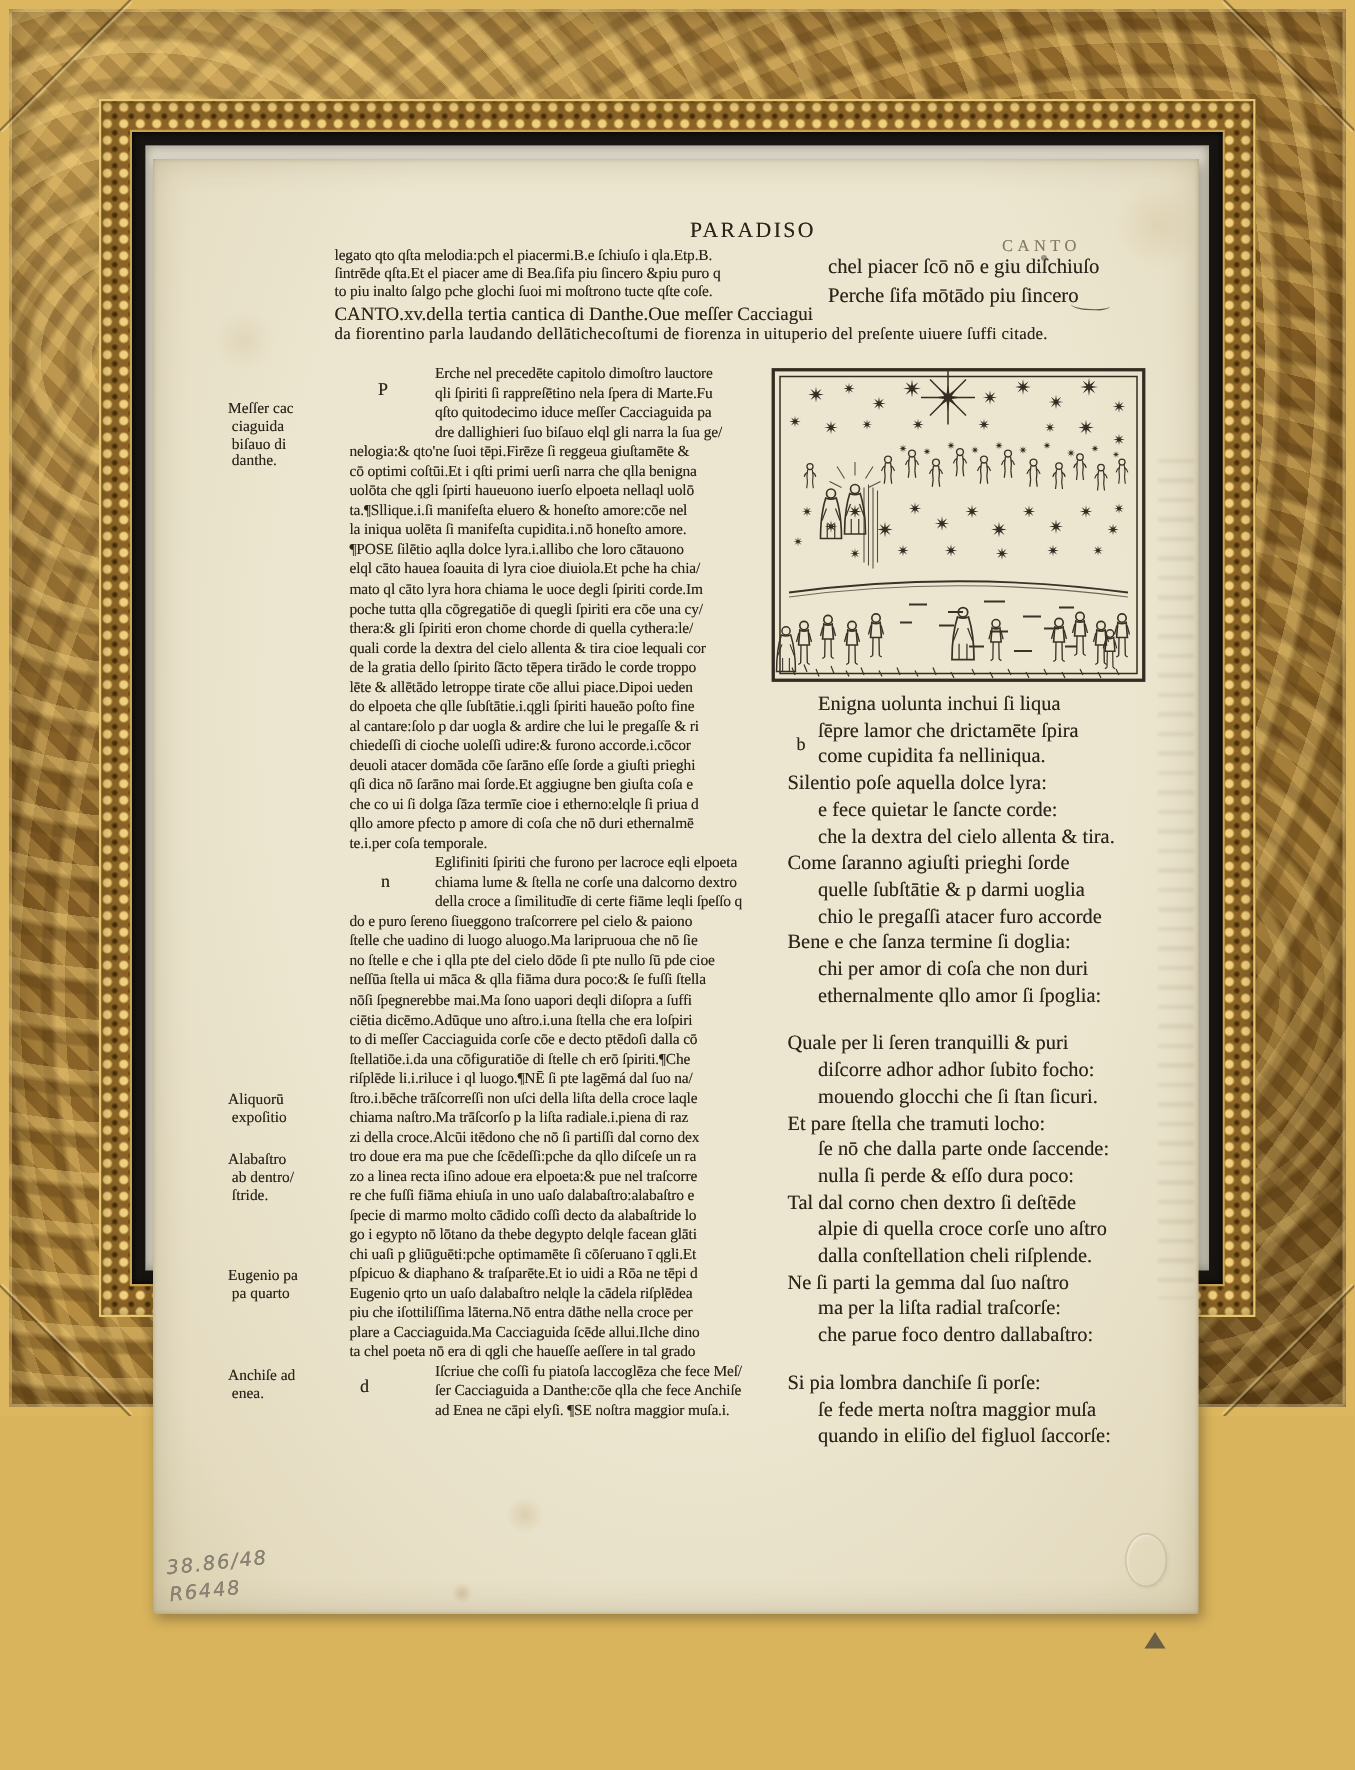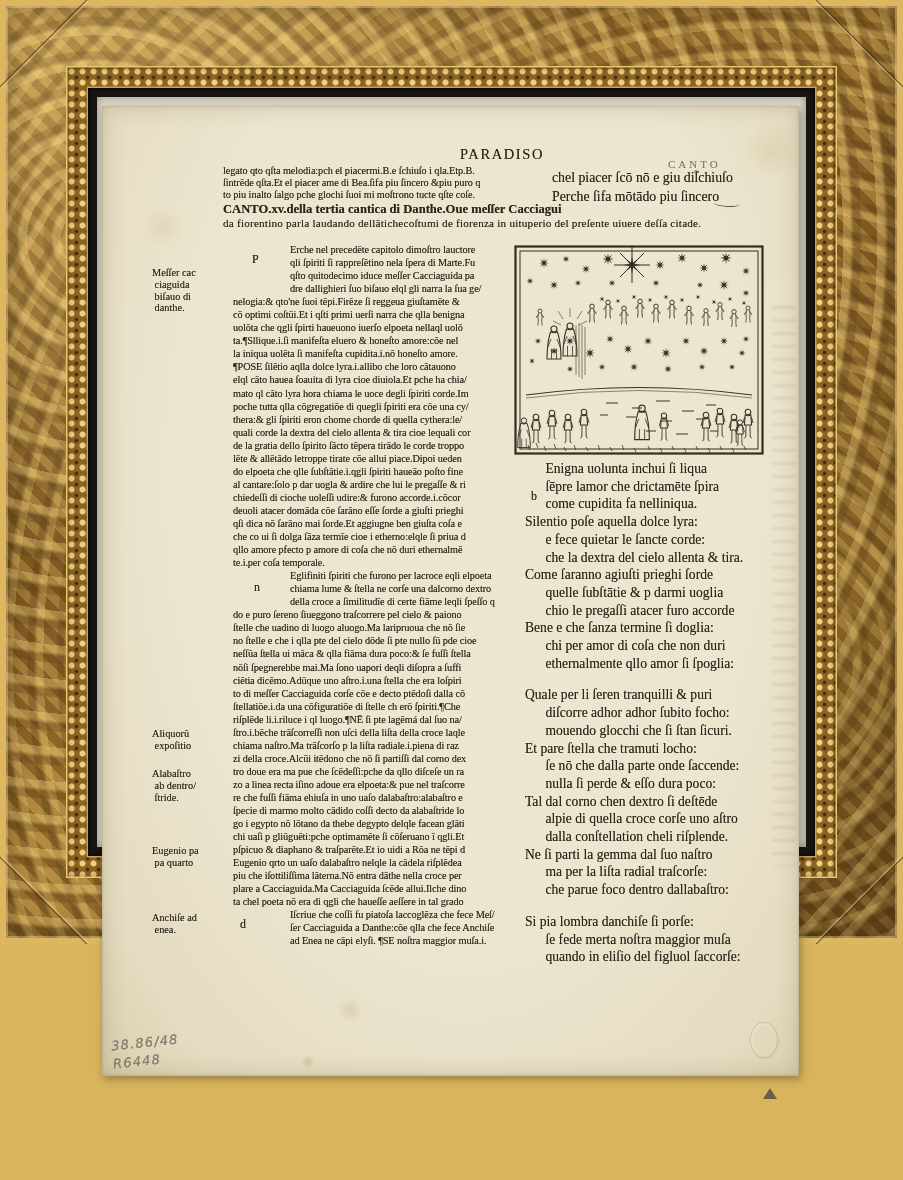--- a/index.html
+++ b/index.html
@@ -38,21 +38,21 @@
       radial-gradient(ellipse at 52% 38%, #ece6d0 55%, #e4dbc0 86%, #d9cfae 100%),
       linear-gradient(90deg, rgba(120,95,55,.1), transparent 12px);
     box-shadow:inset 0 0 22px rgba(110,90,50,.25), inset 0 0 3px rgba(90,70,40,.3), 2px 3px 8px rgba(30,25,15,.35);
     color:#2b241a;}
   .pre{white-space:pre;}
   .txt{text-shadow:0 0 .4px rgba(43,37,28,.55);}
 
   .paradiso{position:absolute;left:358px;top:40px;font-size:14.5px;letter-spacing:1.6px;}
   .introL{position:absolute;left:121px;top:59px;font-size:10.3px;line-height:12.2px;letter-spacing:-.1px;}
   .introR{position:absolute;left:450px;top:62px;font-size:13.8px;line-height:19px;}
-  .canto1{position:absolute;left:121px;top:96px;font-size:12.6px;font-weight:bold;}
+  .canto1{position:absolute;left:121px;top:96px;font-size:12.6px;}
   .canto2{position:absolute;left:121px;top:111px;font-size:11.2px;letter-spacing:.2px;}
 
   .main{position:absolute;left:0;top:137px;width:697px;height:740px;}
   .mnote{position:absolute;left:50px;width:78px;font-size:10.3px;line-height:11.8px;}
   .mn1{top:24px;} .mn2{top:485px;} .mn3{top:525px;} .mn4{top:602px;} .mn5{top:669px;}
   .ginit{position:absolute;font-size:12px;}
   .gi-p{left:150px;top:9px;} .gi-n{left:152px;top:337px;} .gi-d{left:138px;top:674px;} .gi-b{left:429px;top:246px;}
 
   .commentary{position:absolute;left:131px;top:0;width:292px;font-size:10.3px;line-height:13.05px;letter-spacing:-.12px;}
   .cind{padding-left:57px;}
@@ -98,21 +98,21 @@
     <div class="bleed-strip"></div>
     <div class="bleed-canto">CANTO</div>
 
     <div class="paradiso">PARADISO</div>
     <div class="introL pre">legato qto qſta melodia:pch el piacermi.B.e ſchiuſo i qla.Etp.B.
 ſintrēde qſta.Et el piacer ame di Bea.ſifa piu ſincero &amp;piu puro q
 to piu inalto ſalgo pche glochi ſuoi mi moſtrono tucte qſte coſe.</div>
     <div class="introR pre">chel piacer ſcō nō e giu diſchiuſo
 Perche ſifa mōtādo piu ſincero</div>
     <div class="canto1">CANTO.xv.della tertia cantica di Danthe.Oue meſſer Cacciagui</div>
-    <div class="canto2">da fiorentino parla laudando dellātichecoſtumi de fiorenza in uituperio del preſente uiuere deſſa citade.</div>
+    <div class="canto2">da fiorentino parla laudando dellātichecoſtumi de fiorenza in uituperio del preſente uiuere ſuffi citade.</div>
     <div class="squiggle"></div>
 
     <div class="main">
       <div class="mnote mn1 pre">Meſſer cac
  ciaguida
  biſauo di
  danthe.</div>
       <div class="mnote mn2 pre">Aliquorū
  expoſitio</div>
       <div class="mnote mn3 pre">Alabaſtro

